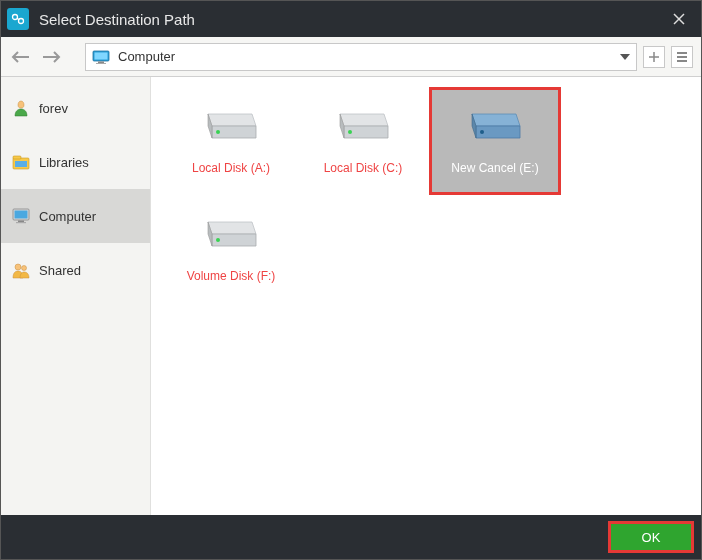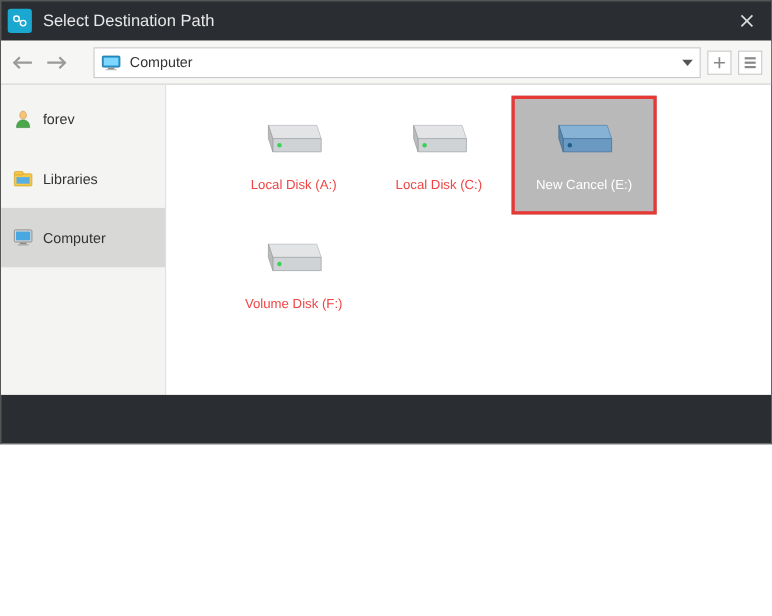--- a/index.html
+++ b/index.html
@@ -6,21 +6,21 @@
   body {
     font-family: "Segoe UI", Arial, sans-serif;
     font-size: 13px;
     background: #fff;
     width: 702px;
     height: 560px;
     overflow: hidden;
   }
   .window {
     width: 702px;
-    height: 404px;
+    height: 560px;
     background: #fff;
     display: flex;
     flex-direction: column;
     border: 1px solid #555;
   }
   
   .titlebar {
     height: 36px;
     background: #2a2e33;
     color: #e8e8e8;
@@ -93,21 +93,20 @@
     background: #fff;
     display:flex; align-items:center; justify-content:center;
     color: #777;
     cursor:pointer;
   }
   
   .body {
     flex: 1;
     display: flex;
     overflow: hidden;
-    gap: 36px;
   }
   .sidebar {
     width: 150px;
     background: #f4f4f2;
     border-right: 1px solid #e0e0de;
     padding-top: 4px;
   }
   .side-item {
     height: 54px;
     display: flex;
@@ -283,20 +282,31 @@
           <svg width="18" height="16" viewBox="0 0 18 16">
             <rect x="1" y="1" width="16" height="11" rx="1" fill="#d8d8d8" stroke="#888" stroke-width="0.8"></rect>
             <rect x="2.5" y="2.5" width="13" height="8" fill="#4aa8e0"></rect>
             <rect x="6" y="12.5" width="6" height="1.5" fill="#888"></rect>
             <rect x="4" y="14" width="10" height="1.2" fill="#aaa"></rect>
           </svg>
         </div>
         <span>Computer</span>
       </div>
 
+      <div class="side-item">
+        <div class="side-icon">
+          <svg width="18" height="18" viewBox="0 0 18 18">
+            <circle cx="6" cy="6" r="3" fill="#f7c27a" stroke="#c98e3e" stroke-width="0.5"></circle>
+            <path d="M1 17 C1 12 3 10 6 10 C9 10 11 12 11 17 Z" fill="#f2b846" stroke="#c98e3e" stroke-width="0.5"></path>
+            <circle cx="12" cy="7" r="2.5" fill="#f7c27a" stroke="#c98e3e" stroke-width="0.5"></circle>
+            <path d="M8 17 C8 13 10 11 12 11 C15 11 17 13 17 17 Z" fill="#f2b846" stroke="#c98e3e" stroke-width="0.5"></path>
+          </svg>
+        </div>
+        <span>Shared</span>
+      </div>
     </div>
 
     <div class="main-panel">
 
       <div class="drive-item">
         <div class="drive-icon-wrap">
           <svg width="58" height="40" viewBox="0 0 58 40">
             <polygon points="6,8 50,8 54,20 10,20" fill="#e2e4e6" stroke="#bfc3c6" stroke-width="0.8"></polygon>
             <polygon points="10,20 54,20 54,32 10,32" fill="#cfd3d6" stroke="#a8acae" stroke-width="0.8"></polygon>
             <polygon points="6,8 10,20 10,32 6,20" fill="#b8bcbe" stroke="#999" stroke-width="0.6"></polygon>
@@ -339,15 +349,16 @@
             <circle cx="16" cy="26" r="2" fill="#39d353"></circle>
           </svg>
         </div>
         <div class="drive-label">Volume Disk (F:)</div>
       </div>
 
     </div>
   </div>
 
   <div class="footer">
+    <button class="btn btn-ok">OK</button>
   </div>
 
 </div>
 
 </body></html>

